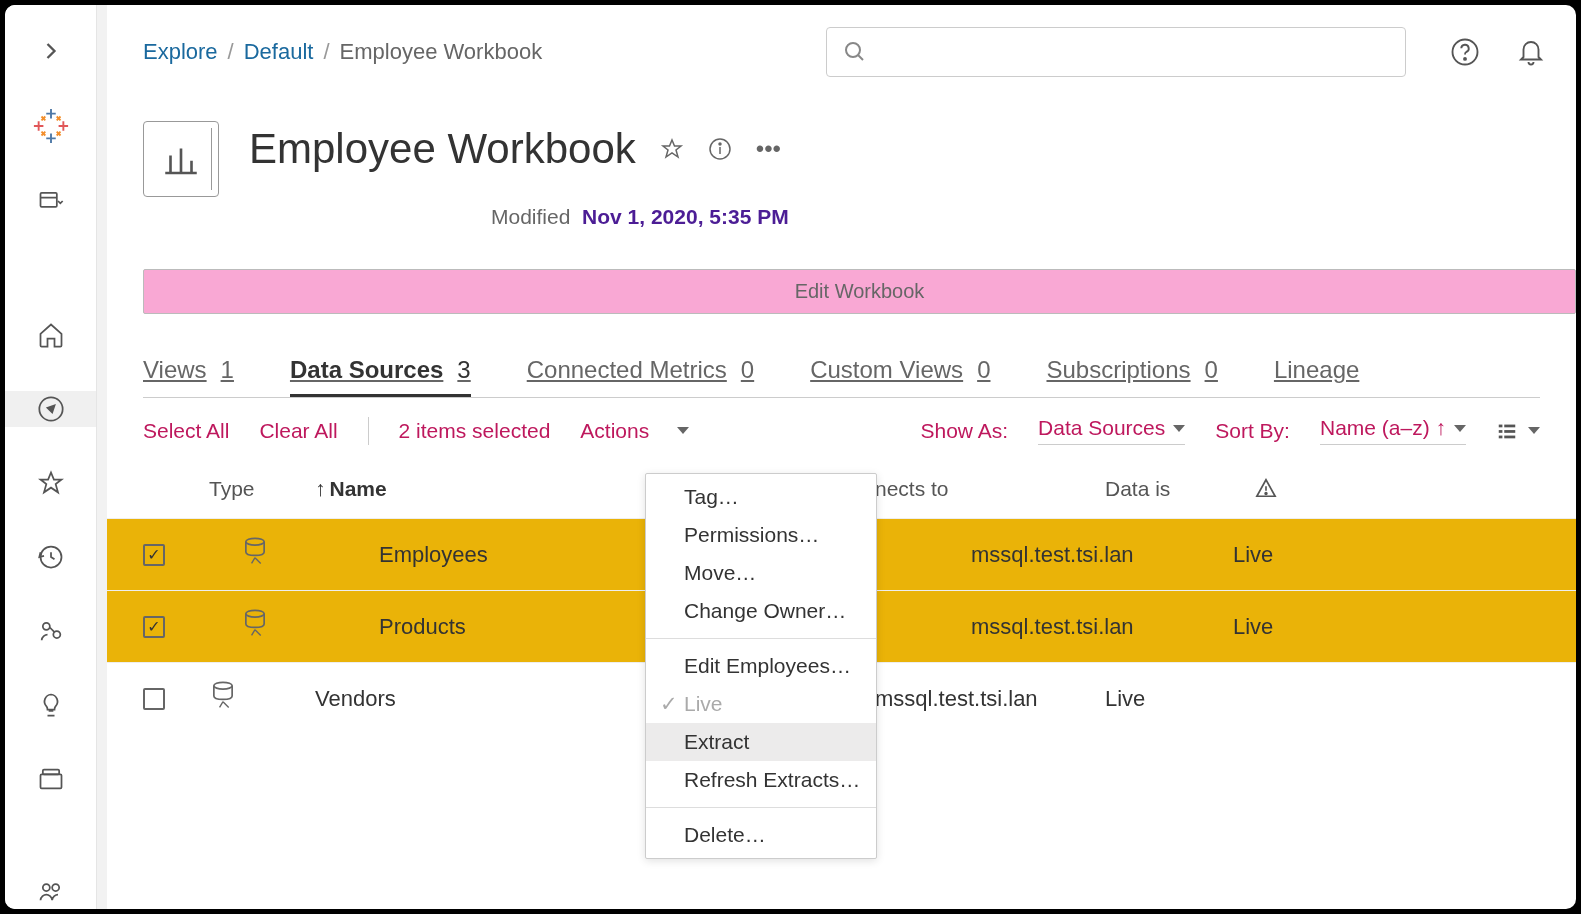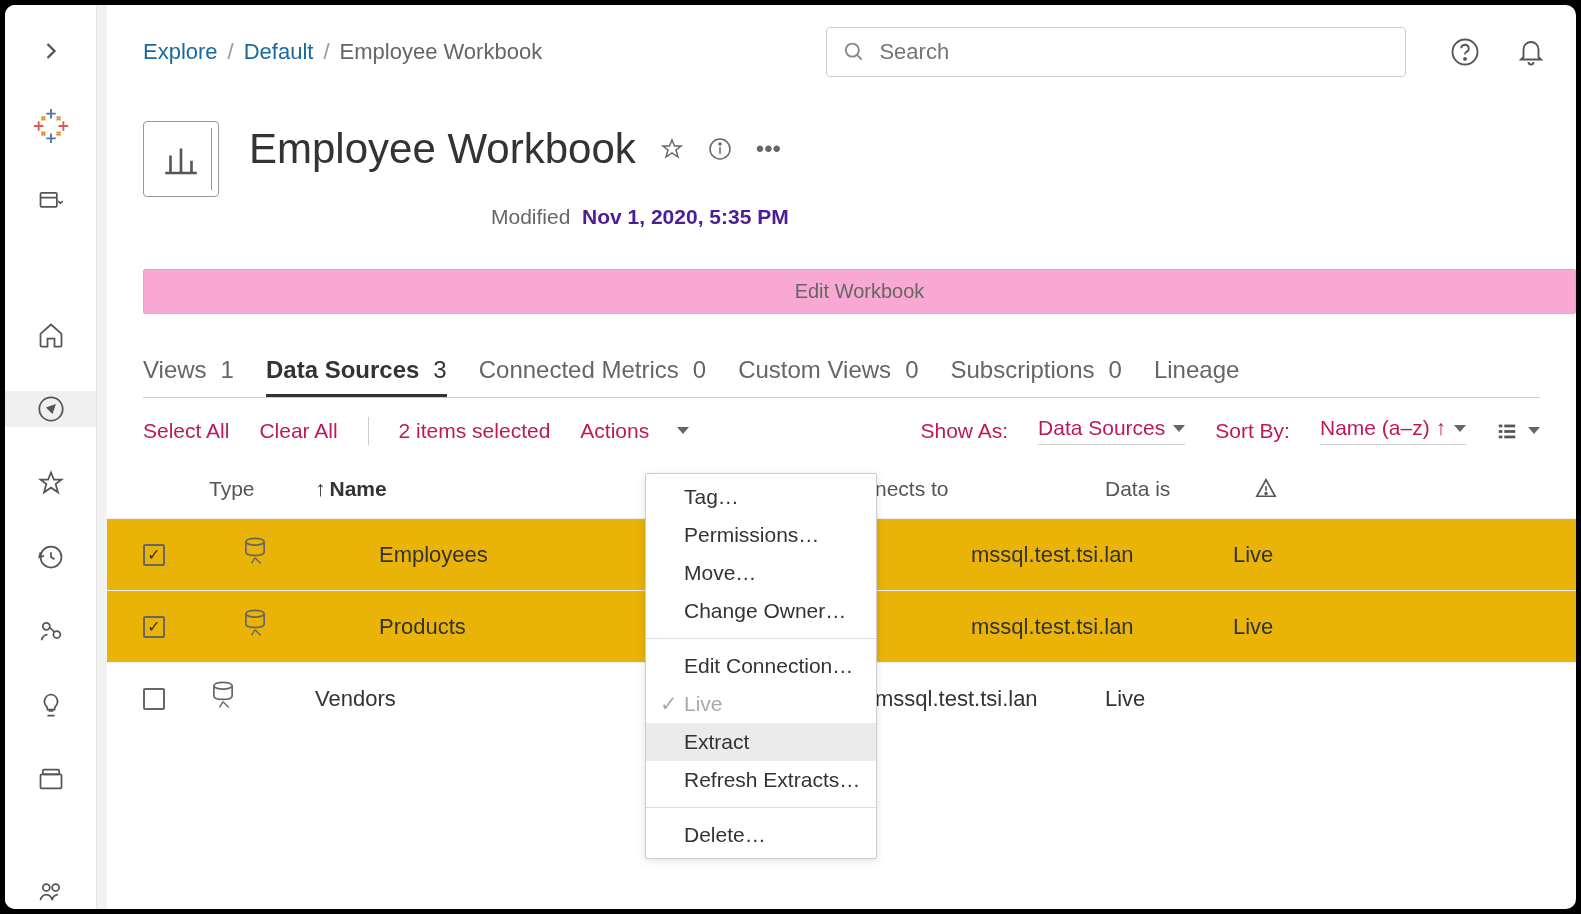--- a/index.html
+++ b/index.html
@@ -151,25 +151,26 @@
   border-radius: 2px;
   padding: 10px 28px;
   font-size: 20px;
   color: #666;
   background: #f9a8d4;
   cursor: pointer;
 }
 
 .tabs {
   display: flex;
-  gap: 32px;
+  gap: 56px;
   margin: 42px 36px 0 36px;
   border-bottom: 1px solid #ccc;
   font-size: 24px;
   color: #666;
+  text-decoration: underline;
 }
 .tab {
   padding-bottom: 10px;
   cursor: pointer;
   display: flex;
   gap: 14px;
 }
 .tab.active {
   color: #333;
   font-weight: 600;
@@ -391,21 +392,20 @@
         <span class="sep">/</span>
         <a>Default</a>
         <span class="sep">/</span>
         <span>Employee Workbook</span>
       </div>
       <div class="search-box">
         <svg width="24" height="24" viewBox="0 0 24 24" fill="none" stroke="#888" stroke-width="2">
             <circle cx="10" cy="10" r="7"></circle>
             <line x1="20" y1="20" x2="15" y2="15"></line>
           </svg>
-        <input placeholder="Search" style="">
       </div>
       <div class="topbar-icons">
         <svg viewBox="0 0 24 24" fill="none" stroke="currentColor" stroke-width="1.5">
             <circle cx="12" cy="12" r="10"></circle>
             <path d="M9 9a3 3 0 1 1 4 3c-1 .5-1 1-1 2"></path>
             <circle cx="12" cy="17.5" r="0.8" fill="currentColor"></circle>
           </svg>
         <svg viewBox="0 0 24 24" fill="none" stroke="currentColor" stroke-width="1.5">
             <path d="M6 16V10a6 6 0 1 1 12 0v6l2 2H4z"></path>
             <path d="M10 20a2 2 0 0 0 4 0"></path>
@@ -570,21 +570,21 @@
       </div>
     </div>
   </div>
 
   <div class="context-menu">
     <div class="menu-item">Tag…</div>
     <div class="menu-item">Permissions…</div>
     <div class="menu-item">Move…</div>
     <div class="menu-item">Change Owner…</div>
     <div class="menu-sep"></div>
-    <div class="menu-item">Edit Connection…</div>
+    <div class="menu-item">Edit Employees…</div>
     <div class="menu-item disabled">
       <span class="check">✓</span><span>Live</span>
     </div>
     <div class="menu-item hovered">Extract</div>
     <div class="menu-item">Refresh Extracts…</div>
     <div class="menu-sep"></div>
     <div class="menu-item">Delete…</div>
   </div>
 </div>
 

